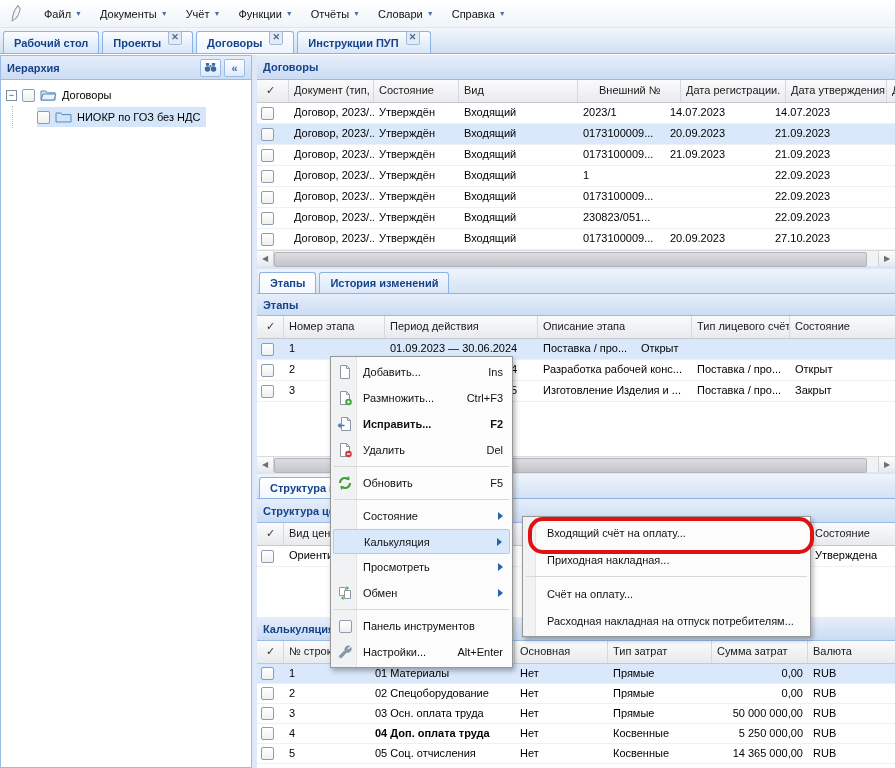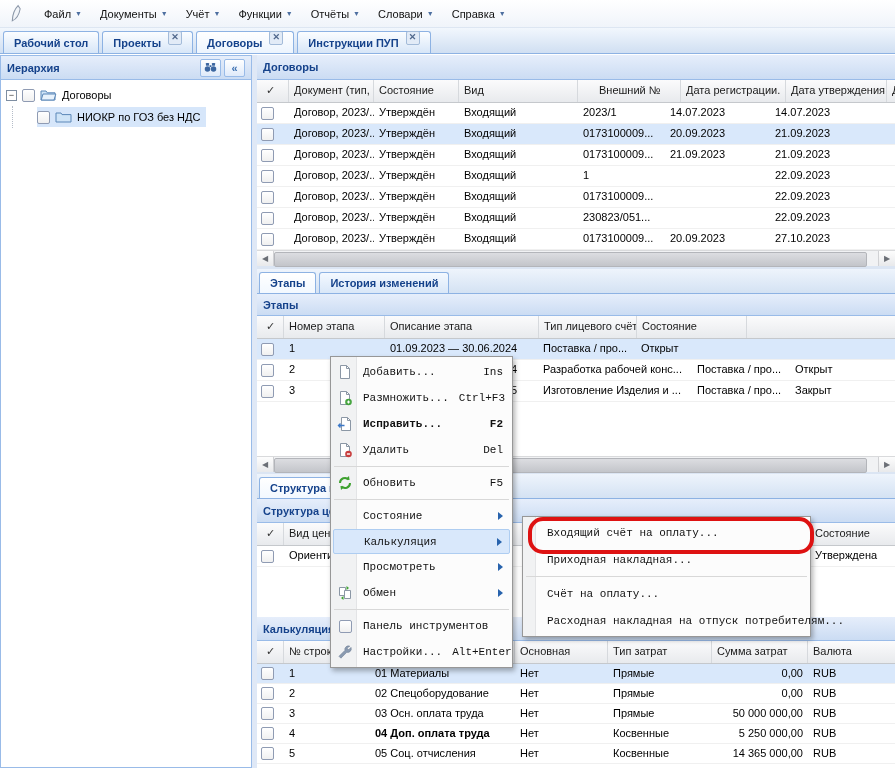--- a/index.html
+++ b/index.html
@@ -74,21 +74,21 @@
            border-bottom:1px solid #8db2e3;display:flex;align-items:flex-end;padding:3px 0 0 2px;}
   .stab{height:21px;box-sizing:border-box;border:1px solid #8db2e3;border-bottom:none;border-radius:3px 3px 0 0;
         padding:0 10px;display:flex;align-items:center;color:#15428b;font-weight:bold;
         background:linear-gradient(#f4f9ff,#d9e7f8);margin-right:3px;white-space:nowrap;}
   .stab.active{background:linear-gradient(#ffffff,#f2f8ff);}
 
   
   .menu{position:absolute;z-index:50;box-sizing:border-box;background:#fcfcfc;border:1px solid #979797;
         box-shadow:2px 3px 5px rgba(0,0,0,.3);padding:2px;
         background-image:linear-gradient(to right,#f1f2f3 0,#f1f2f3 25px,#e3e4e6 25px,#e3e4e6 26px,#fcfcfc 26px);}
-  .mi{height:26px;display:flex;align-items:center;padding:0 7px 0 3px;box-sizing:border-box;font-family:Liberation Mono, monospace;}
+  .mi{height:26px;display:flex;align-items:center;padding:0 7px 0 3px;box-sizing:border-box;}
   .mi .ic{width:18px;height:17px;margin-right:9px;flex:none;display:flex;align-items:center;justify-content:center;}
   .mi .lbl{flex:1;white-space:nowrap;color:#111;}
   .mi .sc{margin-left:10px;white-space:nowrap;color:#111;}
   .mi.bold .lbl,.mi.bold .sc{font-weight:bold;}
   .mi .arr{width:0;height:0;border-top:4px solid transparent;border-bottom:4px solid transparent;
            border-left:5px solid #2863ad;margin-left:8px;flex:none;}
   .mi.hl{background:#d9e8fb;border:1px solid #aecdf1;border-radius:2px;height:25px;}
   .msep{height:1px;background:#d8d8d8;margin:3px 1px;}
   .submenu .mi{height:27px;padding-left:22px;}
   .submenu{background-image:linear-gradient(to right,#f1f2f3 0,#f1f2f3 12px,#e3e4e6 12px,#e3e4e6 13px,#fcfcfc 13px);}
@@ -315,20 +315,21 @@
           <span>История изменений</span>
         </div>
     </div>
     <div class="phdr" style="height:22px;">
       <span>Этапы</span>
     </div>
     <div id="grid-stages">
         <div class="g-hdr">
           <div class="g-hc g-hc0" style="width: 27px;">✓</div>
           <div class="g-hc" style="width: 101px;">Номер этапа</div>
+          <div class="g-hc" style="width: 153px;">Период действия</div>
           <div class="g-hc" style="width: 154px;">Описание этапа</div>
           <div class="g-hc" style="width: 98px;">Тип лицевого счёт</div>
           <div class="g-hc" style="width: 110px;">Состояние</div>
         </div>
         <div class="g-row sel">
           <div class="g-c g-cbc" style="width: 27px;">
             <span class="cb"></span>
           </div>
           <div class="g-c" style="width: 101px;">1</div>
           <div class="g-c" style="width: 153px;">01.09.2023 — 30.06.2024</div>

